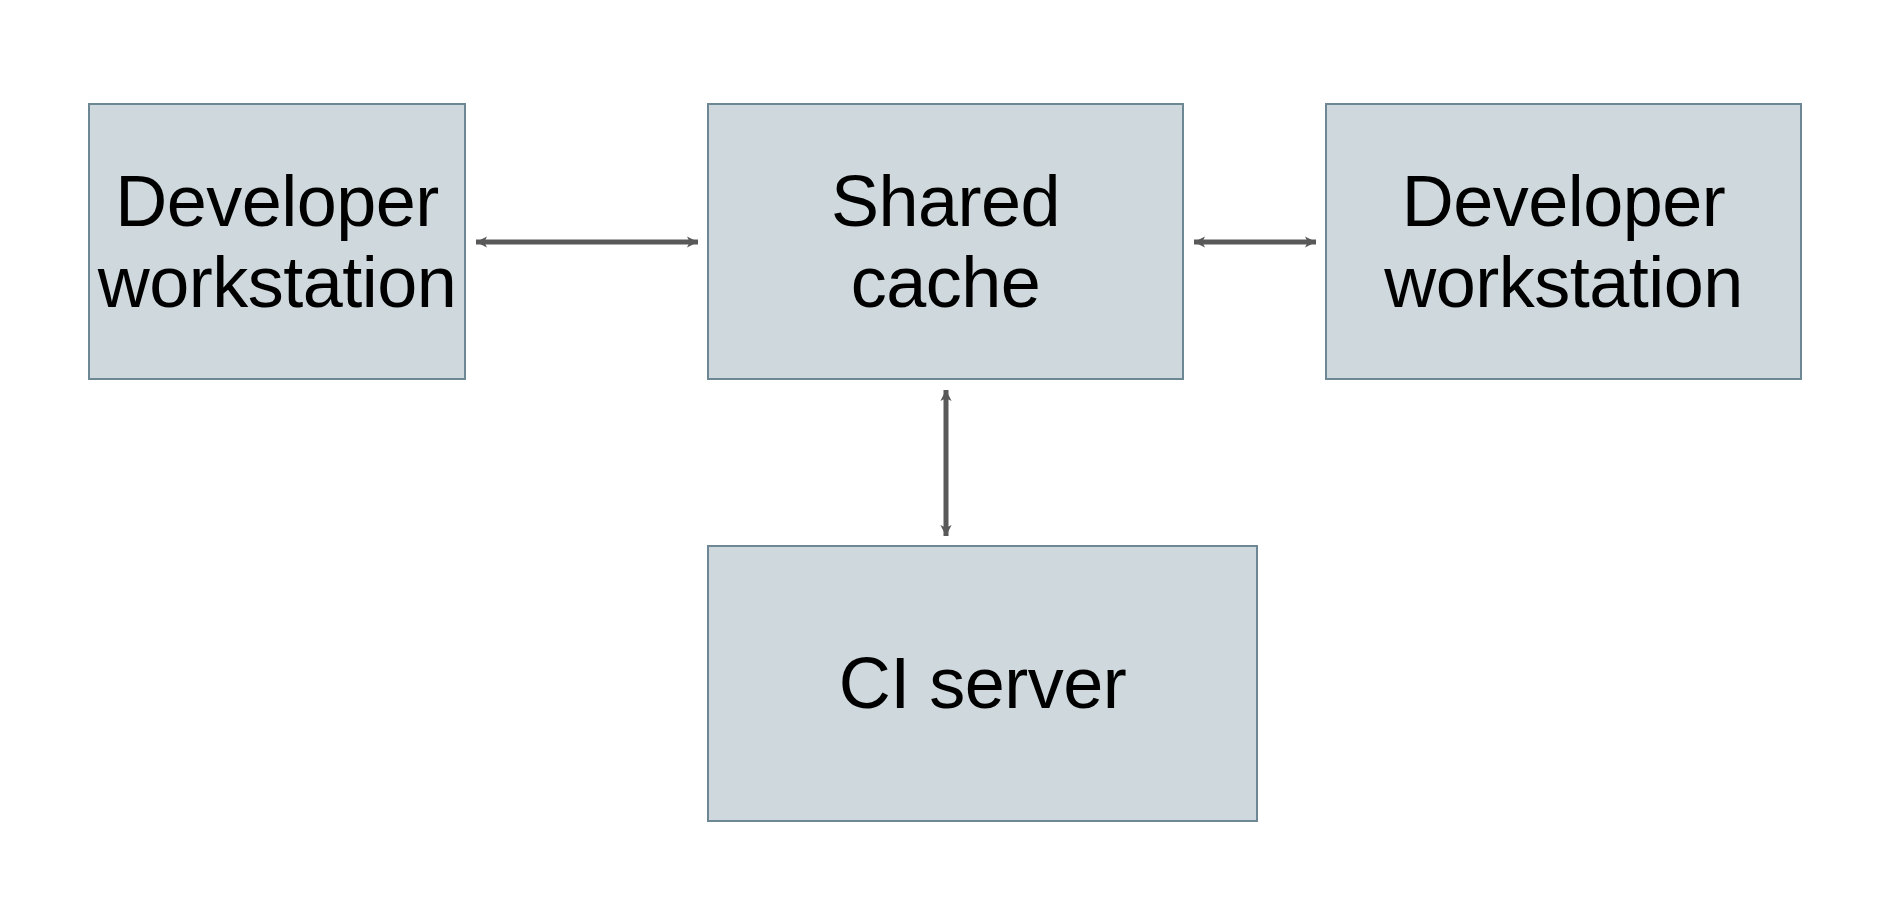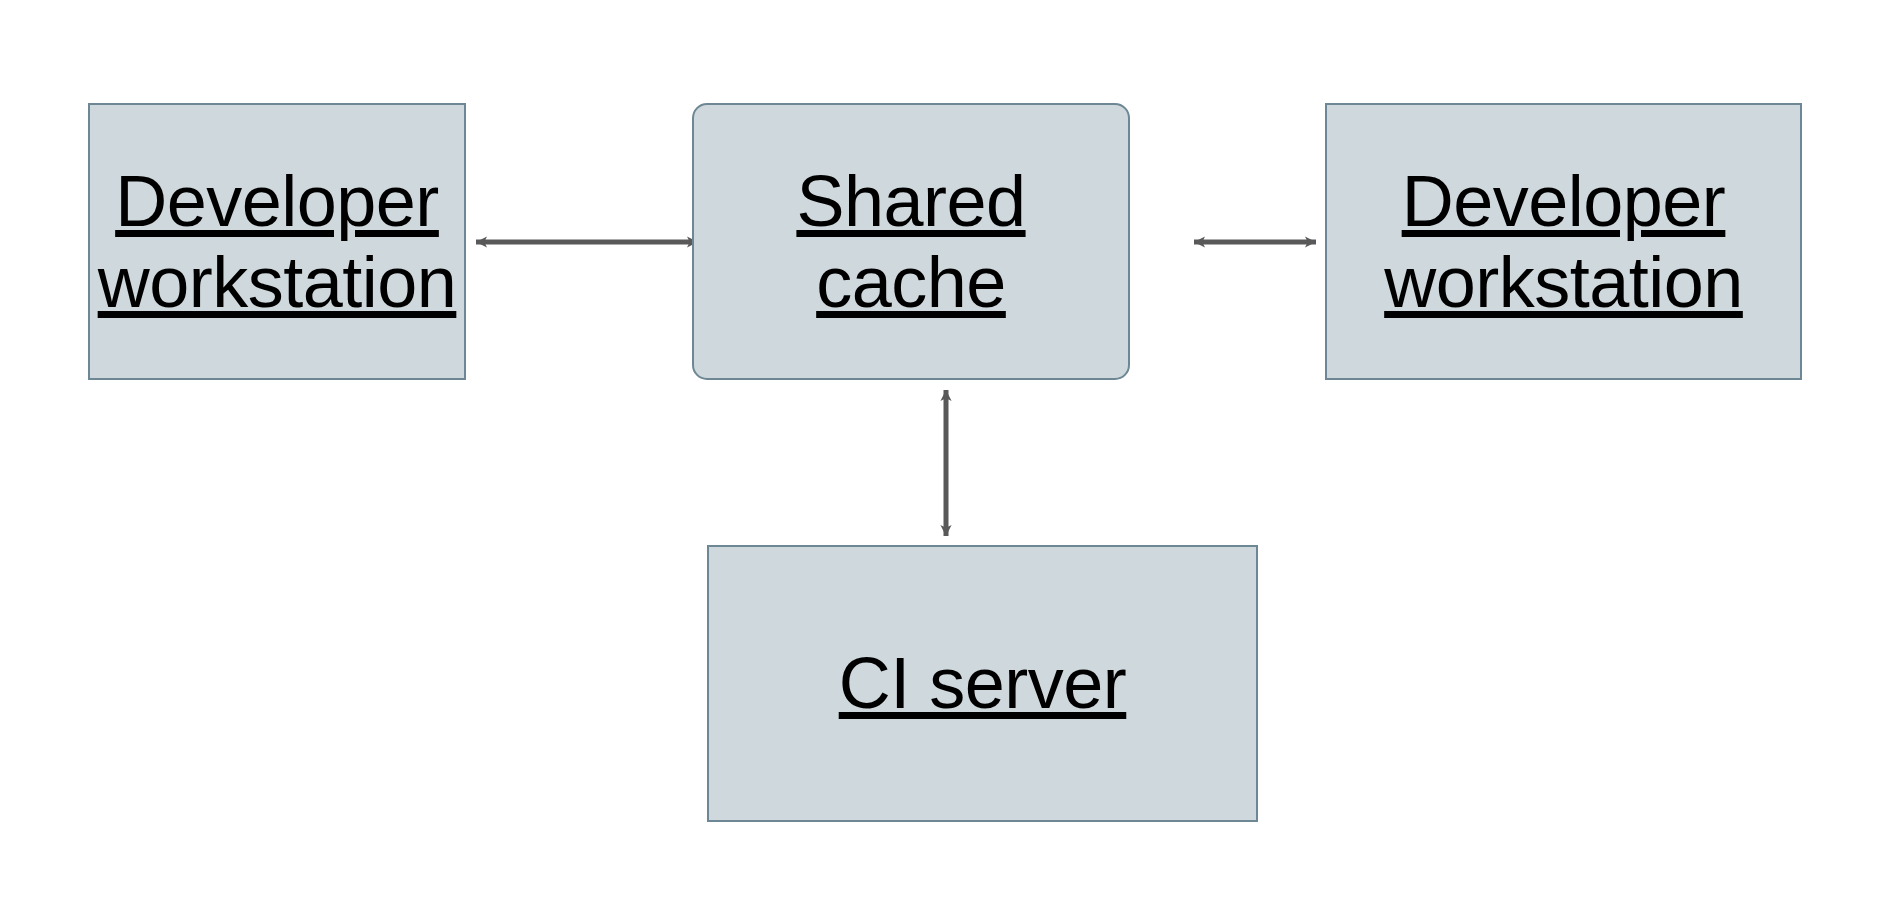--- a/index.html
+++ b/index.html
@@ -31,25 +31,24 @@
   }
   .node-label {
     font-family: "Liberation Sans", sans-serif;
     font-size: 72px;
     line-height: 1.12;
     color: #000000;
     font-weight: 400;
     letter-spacing: -0.5px;
     white-space: pre-line;
     padding: 0 8px;
-    text-decoration: underline;
   }
   
   #node-dev-left   { left: 88px;  top: 103px; width: 378px; height: 277px; }
-  #node-shared     { left: 692px; top: 103px; width: 438px; height: 277px; border-radius: 15px; }
+  #node-shared     { left: 707px; top: 103px; width: 477px; height: 277px; }
   #node-dev-right  { left: 1325px;top: 103px; width: 477px; height: 277px; }
   #node-ci         { left: 707px; top: 545px; width: 551px; height: 277px; }
 
   .connector-layer {
     position: absolute;
     left: 0;
     top: 0;
     width: 1900px;
     height: 922px;
     pointer-events: none;

